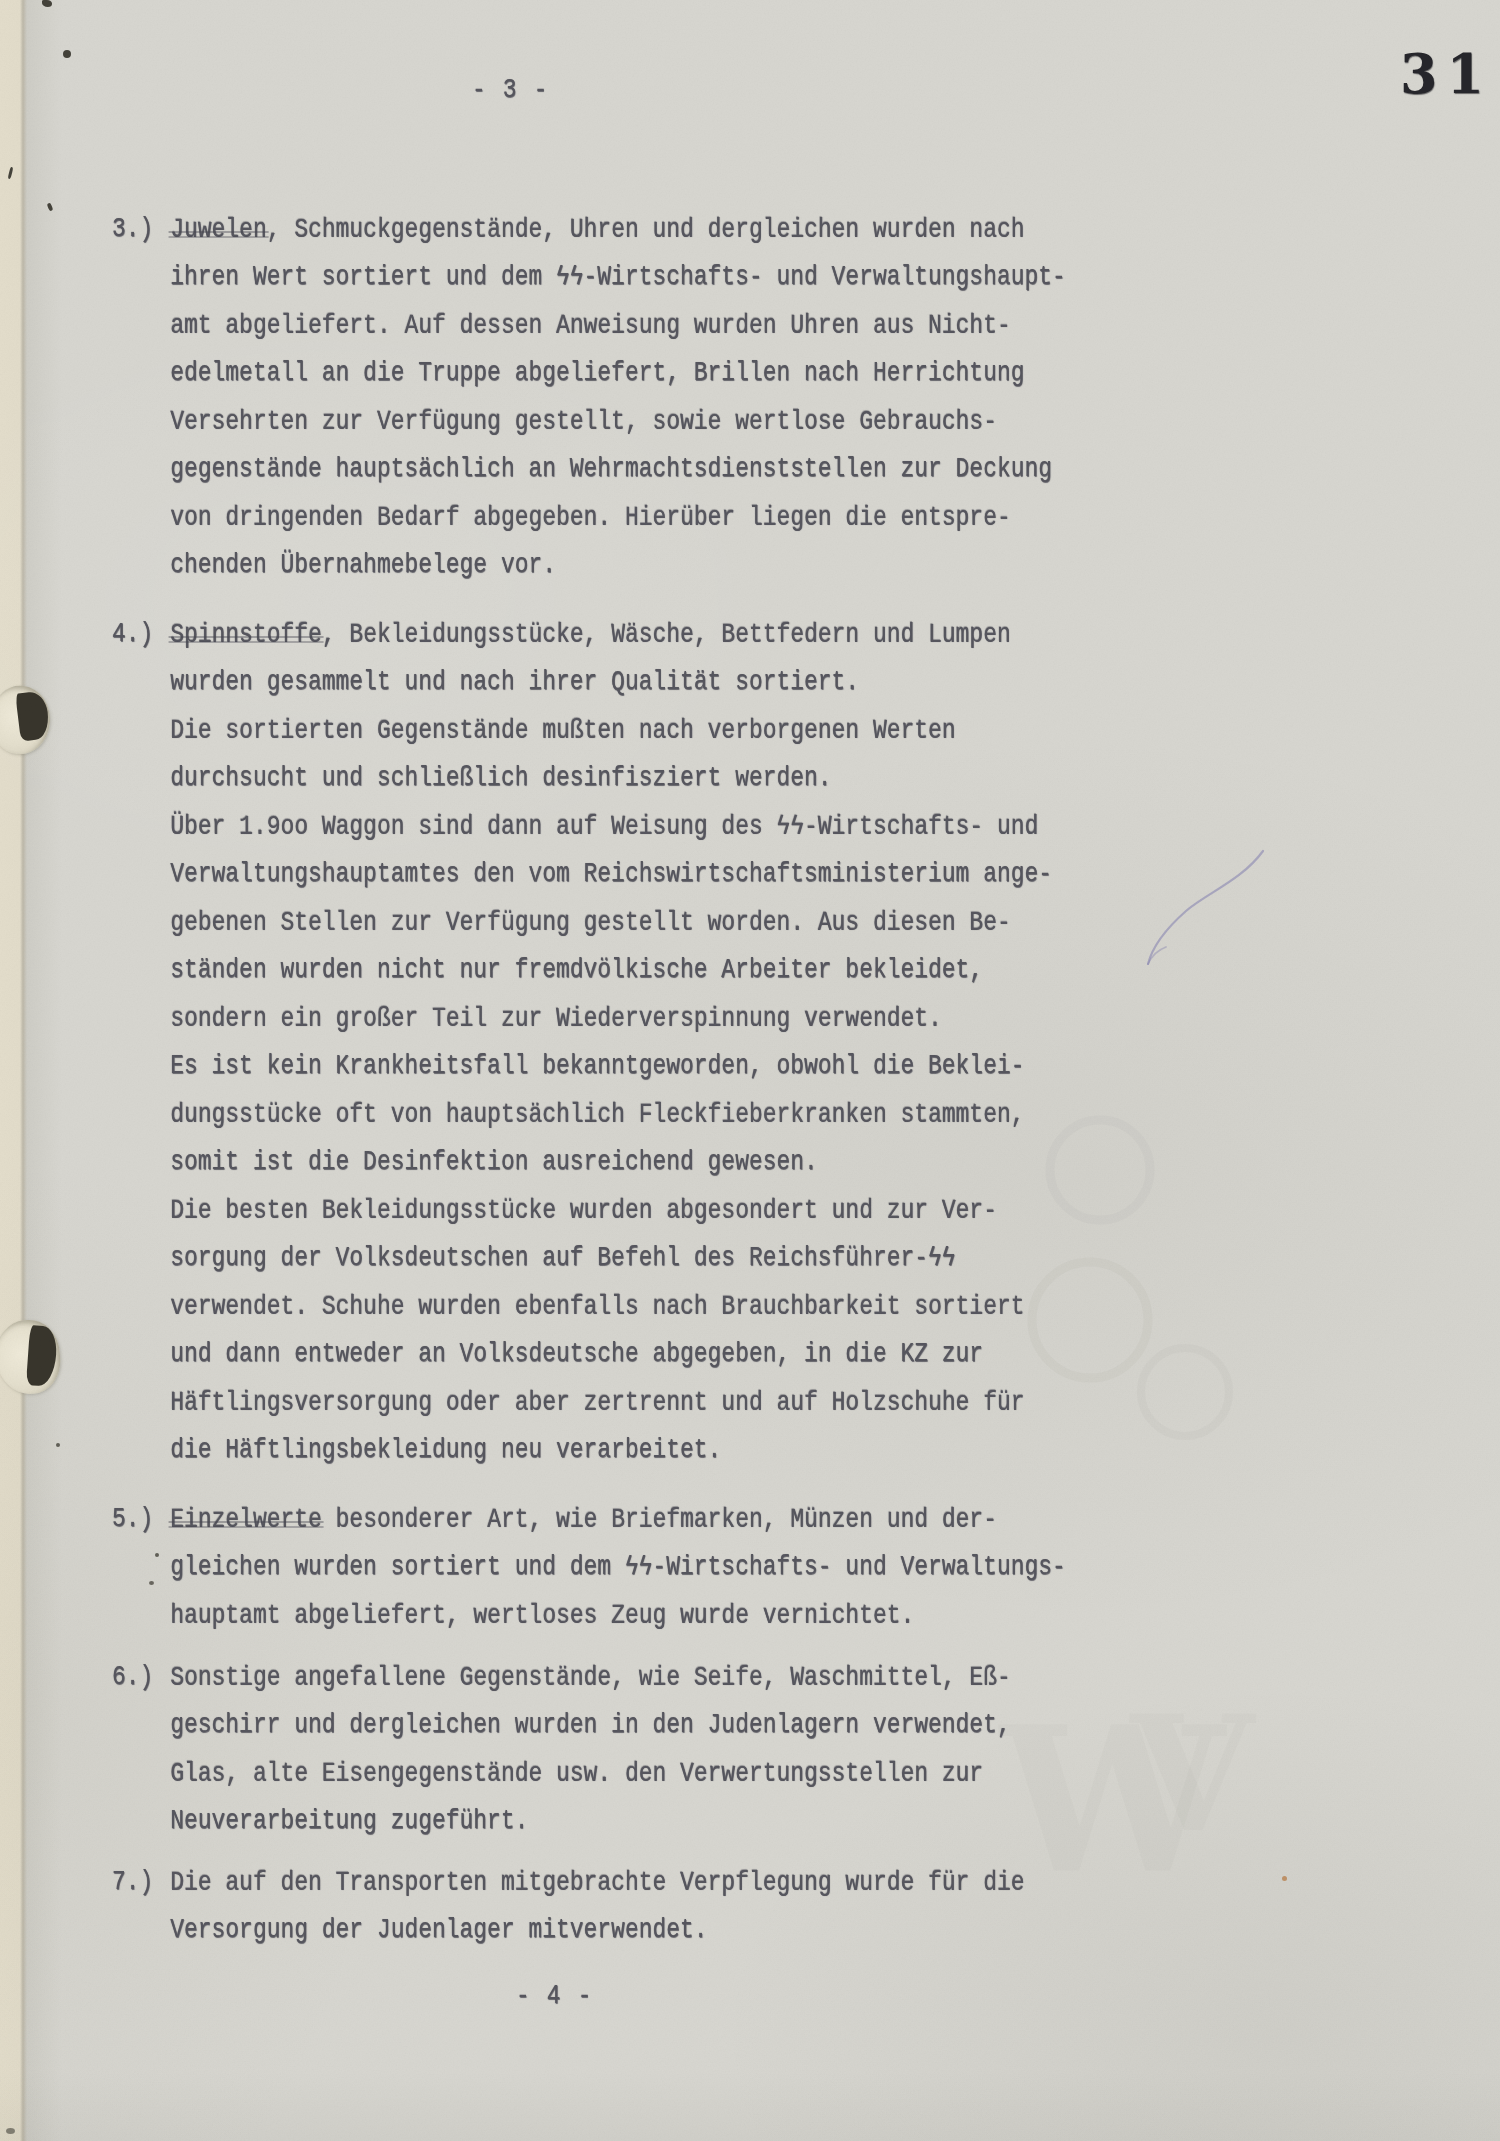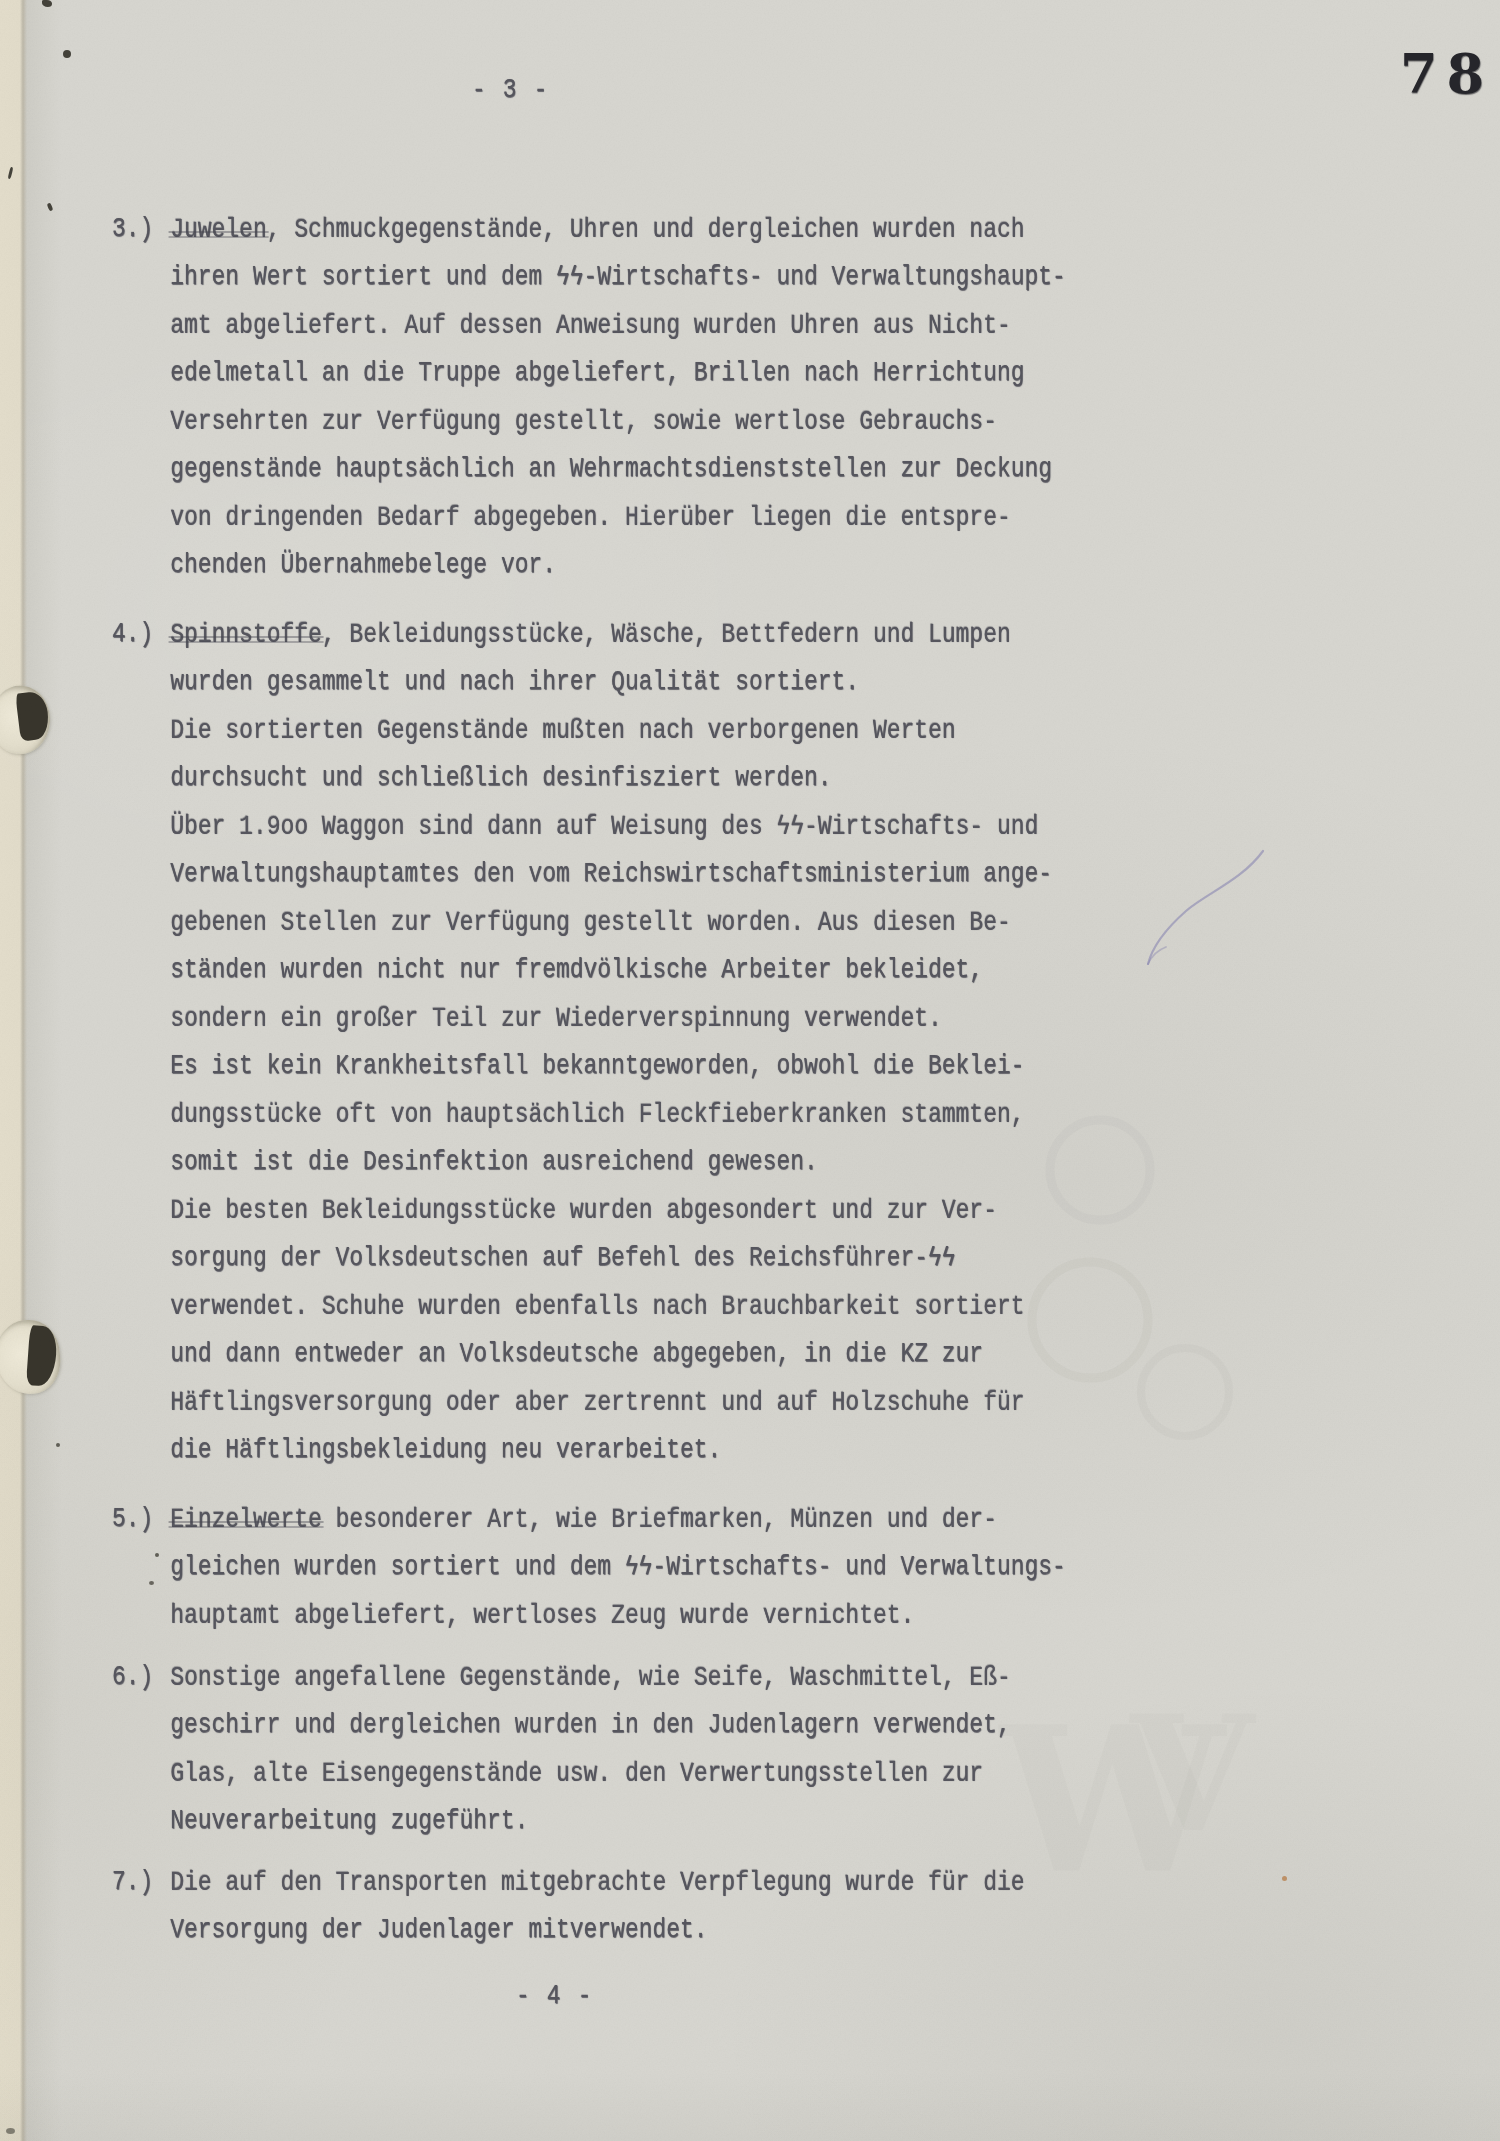--- a/index.html
+++ b/index.html
@@ -87,21 +87,21 @@
 
 <svg class="overlay-svg" width="1500" height="2141" viewBox="0 0 1500 2141">
   <circle cx="1100" cy="1170" r="50" fill="none" stroke="#8f8f84" stroke-width="9" opacity="0.06"></circle>
   <circle cx="1090" cy="1320" r="58" fill="none" stroke="#8f8f84" stroke-width="9" opacity="0.07"></circle>
   <circle cx="1185" cy="1392" r="44" fill="none" stroke="#8f8f84" stroke-width="8" opacity="0.06"></circle>
   <text x="1000" y="1870" font-family="DejaVu Serif, serif" font-size="200" font-weight="bold" fill="#8a8a7e" opacity="0.045">W</text>
   <text x="1130" y="1830" font-family="DejaVu Serif, serif" font-size="160" font-weight="bold" fill="#8a8a7e" opacity="0.04">V</text>
 </svg>
 
 <div class="page-header tw scalex">- 3 -</div>
-<div class="folio">78</div>
+<div class="folio">31</div>
 
 <div class="doc-body">
     <div class="section tw">
       <div class="num">3.)</div>
       <div>
         <div class="line"><span class="kw">Juwelen</span><span>, Schmuckgegenstände, Uhren und dergleichen wurden nach</span></div>
         <div class="line"><span>ihren Wert sortiert und dem ϟϟ-Wirtschafts- und Verwaltungshaupt-</span></div>
         <div class="line"><span>amt abgeliefert. Auf dessen Anweisung wurden Uhren aus Nicht-</span></div>
         <div class="line"><span>edelmetall an die Truppe abgeliefert, Brillen nach Herrichtung</span></div>
         <div class="line"><span>Versehrten zur Verfügung gestellt, sowie wertlose Gebrauchs-</span></div>

